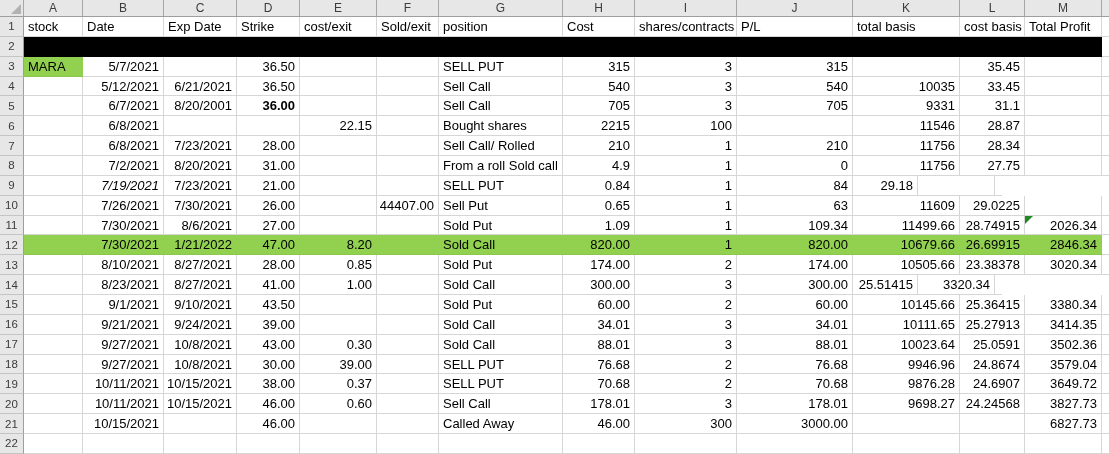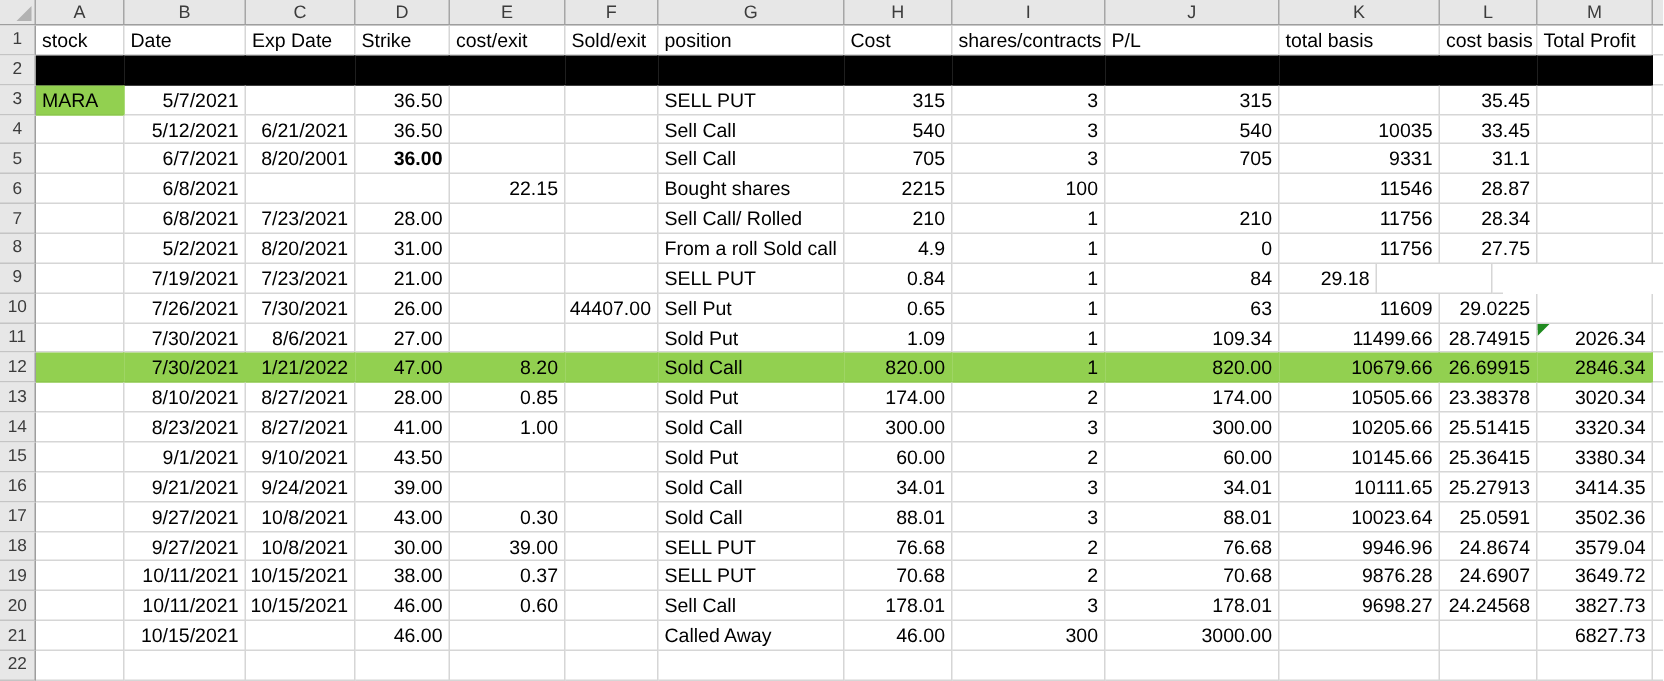--- a/index.html
+++ b/index.html
@@ -210,38 +210,38 @@
         <div class="cell ar" style="width: 102px;">1</div>
         <div class="cell ar" style="width: 116px;">210</div>
         <div class="cell ar" style="width: 107px;">11756</div>
         <div class="cell ar" style="width: 65px;">28.34</div>
         <div class="cell ar" style="width: 77px;"></div>
         <div class="cell sliver-cell" style="width: 7px;"></div>
       </div>
       <div class="row">
         <div class="rowhdr">8</div>
         <div class="cell al" style="width: 59px;"></div>
-        <div class="cell ar" style="width: 81px;">5/2/2021</div>
+        <div class="cell ar" style="width: 81px;">7/2/2021</div>
         <div class="cell ar" style="width: 73px;">8/20/2021</div>
         <div class="cell ar" style="width: 63px;">31.00</div>
         <div class="cell ar" style="width: 77px;"></div>
         <div class="cell ar" style="width: 62px;"></div>
         <div class="cell al" style="width: 124px;">From a roll Sold call</div>
         <div class="cell ar" style="width: 72px;">4.9</div>
         <div class="cell ar" style="width: 102px;">1</div>
         <div class="cell ar" style="width: 116px;">0</div>
         <div class="cell ar" style="width: 107px;">11756</div>
         <div class="cell ar" style="width: 65px;">27.75</div>
         <div class="cell ar" style="width: 77px;"></div>
         <div class="cell sliver-cell" style="width: 7px;"></div>
       </div>
       <div class="row">
         <div class="rowhdr">9</div>
         <div class="cell al" style="width: 59px;"></div>
-        <div class="cell ar" style="width: 81px;">7/19/2021</div>
+        <div class="cell ar" style="width: 81px; font-style: italic;">7/19/2021</div>
         <div class="cell ar" style="width: 73px;">7/23/2021</div>
         <div class="cell ar" style="width: 63px;">21.00</div>
         <div class="cell ar" style="width: 77px;"></div>
         <div class="cell ar" style="width: 62px;"></div>
         <div class="cell al" style="width: 124px;">SELL PUT</div>
         <div class="cell ar" style="width: 72px;">0.84</div>
         <div class="cell ar" style="width: 102px;">1</div>
         <div class="cell ar" style="width: 116px;">84</div>
         <div class="cell ar" style="width: 65px;">29.18</div>
         <div class="cell ar" style="width: 77px;"></div>
@@ -320,21 +320,20 @@
         <div class="cell al" style="width: 59px;"></div>
         <div class="cell ar" style="width: 81px;">8/23/2021</div>
         <div class="cell ar" style="width: 73px;">8/27/2021</div>
         <div class="cell ar" style="width: 63px;">41.00</div>
         <div class="cell ar" style="width: 77px;">1.00</div>
         <div class="cell ar" style="width: 62px;"></div>
         <div class="cell al" style="width: 124px;">Sold Call</div>
         <div class="cell ar" style="width: 72px;">300.00</div>
         <div class="cell ar" style="width: 102px;">3</div>
         <div class="cell ar" style="width: 116px;">300.00</div>
-        <div class="cell ar" style="width: 107px;">10205.66</div>
         <div class="cell ar" style="width: 65px;">25.51415</div>
         <div class="cell ar" style="width: 77px;">3320.34</div>
         <div class="cell sliver-cell" style="width: 7px;"></div>
       </div>
       <div class="row">
         <div class="rowhdr">15</div>
         <div class="cell al" style="width: 59px;"></div>
         <div class="cell ar" style="width: 81px;">9/1/2021</div>
         <div class="cell ar" style="width: 73px;">9/10/2021</div>
         <div class="cell ar" style="width: 63px;">43.50</div>

